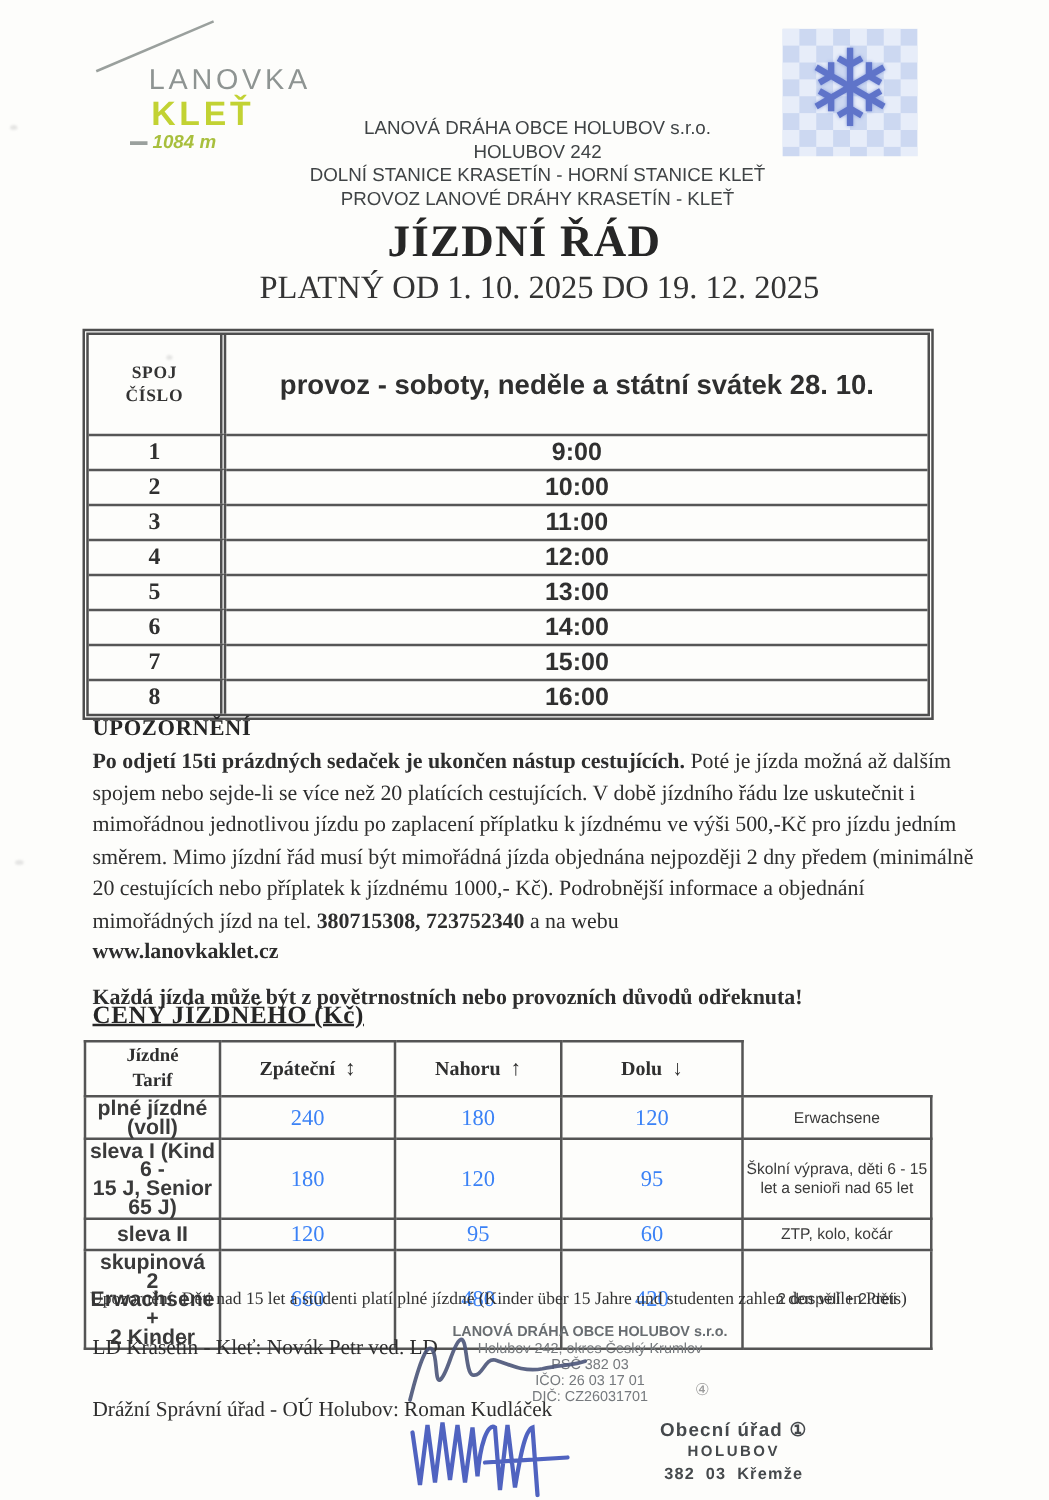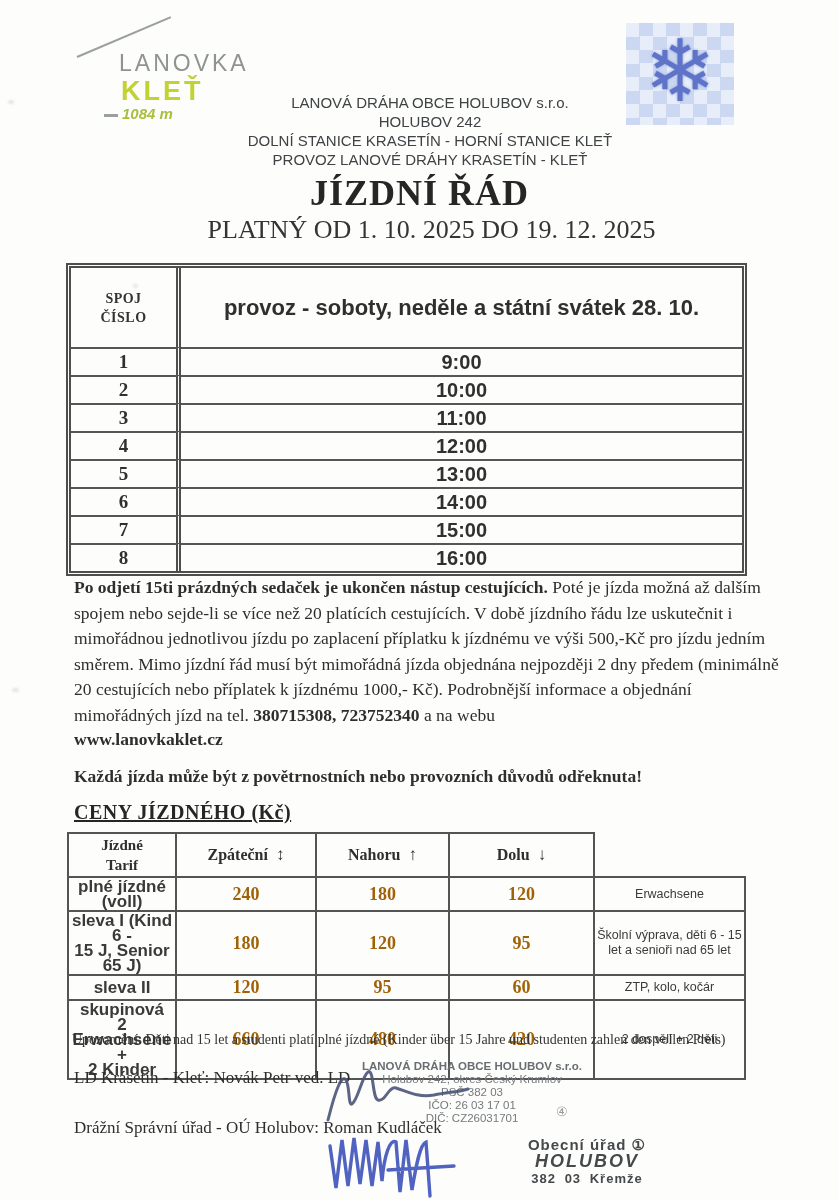--- a/index.html
+++ b/index.html
@@ -65,38 +65,38 @@
   .pt{position:absolute;left:67px;top:832px;width:677px;border-collapse:collapse;table-layout:fixed;}
   .pt th,.pt td{border:2px solid #545454;padding:1px 2px;text-align:center;vertical-align:middle;}
   .pt th.ghost{border:none;background:transparent;}
   .pt .c1{width:108px;}.pt .c2{width:140px;}.pt .c3{width:133px;}.pt .c4{width:145px;}.pt .c5{width:151px;}
   .pt thead tr{height:42px;}
   .pt thead th{font-size:16px;font-weight:700;color:#2f2f2f;}
   .pt thead th .arrow{font-size:17px;margin-left:8px;}
   .pt thead th.tariff-h{white-space:pre-line;line-height:20px;font-size:15px;}
   .pt td.tariff{font-family:"Liberation Sans",sans-serif;font-size:17px;font-weight:700;
     color:#3a3a3a;white-space:pre-line;line-height:15px;}
-  .pt td.num{font-size:18px;font-weight:700;color:#a16207;}
+  .pt td.num{font-size:18px;font-weight:400;color:#3b82f6;}
   .pt td.desc{font-family:"Liberation Sans",sans-serif;font-size:12.5px;color:#3a3a3a;
     white-space:pre-line;line-height:15px;}
   .pt tr.r0{height:34px;}.pt tr.r1{height:32px;}.pt tr.r2{height:21px;}.pt tr.r3{height:49px;}
   .footnote{position:absolute;left:72px;top:1032px;width:720px;font-size:14px;color:#333;}
   
   .sig-line1{position:absolute;left:74px;top:1068px;font-size:17px;color:#2e2e2e;}
   .sig-line2{position:absolute;left:74px;top:1118px;font-size:17px;color:#2e2e2e;}
   .stamp-company{position:absolute;left:338px;top:1060px;width:268px;text-align:center;
     font-family:"Liberation Sans",sans-serif;font-size:11.5px;line-height:13px;color:#75797d;}
   .stamp-company .s-line1{font-weight:700;color:#686d71;}
   .circle-mark{position:absolute;left:556px;top:1104px;font-size:13px;color:#9a9a9a;
     font-family:"Liberation Sans",sans-serif;}
   .stamp-office{position:absolute;left:498px;top:1136px;width:178px;text-align:center;
     font-family:"Liberation Sans",sans-serif;font-weight:700;color:#45494c;
     letter-spacing:1px;line-height:17px;filter:blur(.2px);}
   .stamp-office .o-line1{font-size:15px;}
-  .stamp-office .o-line2{font-size:18px;letter-spacing:2px;font-style:italic;}
+  .stamp-office .o-line2{font-size:12px;letter-spacing:2px;}
   .stamp-office .o-line3{font-size:13px;word-spacing:4px;}
   .sig-svg1{position:absolute;left:322px;top:1058px;}
   .sig-svg2{position:absolute;left:322px;top:1126px;}
   
   .smudge{position:absolute;background:#b9b9b9;border-radius:50%;opacity:.35;filter:blur(1px);}
   .sm1{left:8px;top:100px;width:6px;height:4px;}
   .sm2{left:133px;top:284px;width:5px;height:4px;}
   .sm3{left:12px;top:688px;width:7px;height:4px;}
 </style>
 </head>
@@ -171,20 +171,21 @@
           <td class="time">15:00</td>
         </tr>
       <tr>
           <td class="rownum">8</td>
           <td class="time">16:00</td>
         </tr>
     </tbody>
   </table>
 
   <div class="notice">
+    <div class="notice-heading">UPOZORNĚNÍ</div>
     <p><b>Po odjetí 15ti prázdných sedaček je ukončen nástup cestujících.</b><span> Poté je jízda možná až dalším spojem nebo sejde-li se více než 20 platících cestujících. V době jízdního řádu lze uskutečnit i mimořádnou jednotlivou jízdu po zaplacení příplatku k jízdnému ve výši 500,-Kč pro jízdu jedním směrem. Mimo jízdní řád musí být mimořádná jízda objednána nejpozději 2 dny předem (minimálně 20 cestujících nebo příplatek k jízdnému 1000,- Kč). Podrobnější informace a objednání mimořádných jízd na tel. </span><b>380715308, 723752340</b><span> a na webu</span></p>
     <div class="web-line">www.lanovkaklet.cz</div>
     <p class="cancel-line">Každá jízda může být z povětrnostních nebo provozních důvodů odřeknuta!</p>
   </div>
 
   <div class="prices-heading">CENY JÍZDNÉHO (Kč)</div>
 
   <table class="pt">
     <colgroup>
         <col class="c1">

